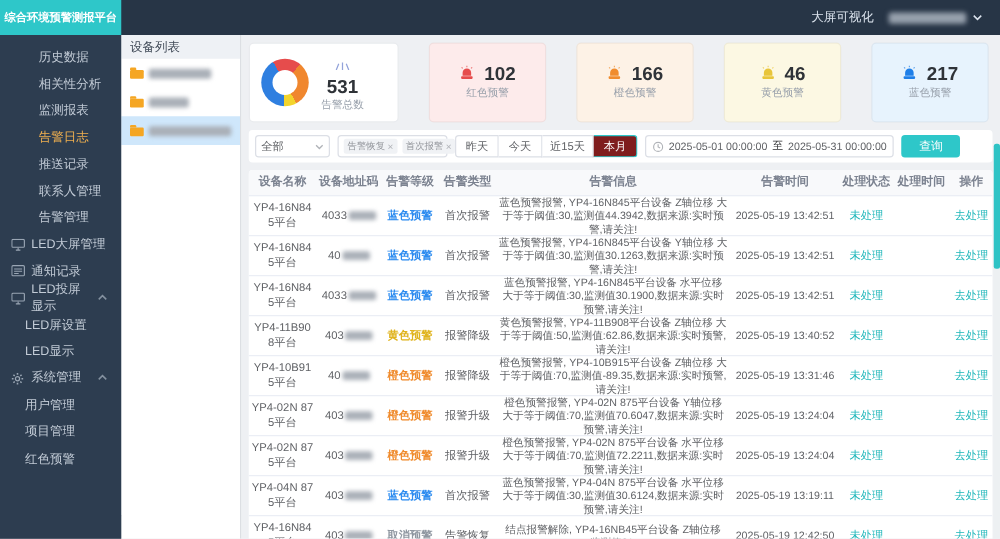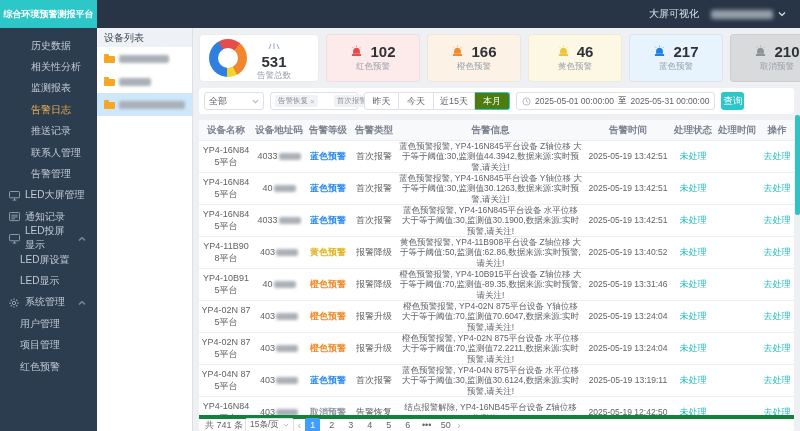--- a/index.html
+++ b/index.html
@@ -32,45 +32,45 @@
 .dev-hd{height:19px;background:#eef1f5;font-size:10px;font-weight:normal;color:#404a57;display:flex;align-items:center;padding-left:7px}
 .dev-item{height:23px;display:flex;align-items:center;gap:4px;padding-left:7px;cursor:pointer}
 .dev-item.selected{background:#cfe7fb}
 .blurbar{height:8px;border-radius:2px;background:#aab0b8;filter:blur(1.5px)}
 .folder{width:11px;height:9px;position:relative;flex-shrink:0}
 .folder::before{content:"";position:absolute;left:0;top:0;width:5px;height:2px;background:#f5a623;border-radius:1px 1px 0 0}
 .folder::after{content:"";position:absolute;left:0;top:1.5px;width:11px;height:7.5px;background:#f5a623;border-radius:1px}
 
 .main{position:absolute;top:28px;left:193px;width:607px;height:403px;padding:6px 6px 0 6px;overflow:hidden}
 
-.stats{display:flex;gap:7px;height:48px}
+.stats{display:flex;gap:24px;height:64px}
 .card{border-radius:4px;flex-shrink:0}
 .donut-card{width:120px;background:#fff;border:1px solid #e9ebee;display:flex;align-items:center;padding:0 9px;gap:10px}
 .donut{width:38px;height:38px;border-radius:50%;position:relative;flex-shrink:0}
 .donut::after{content:"";position:absolute;inset:9px;background:#fff;border-radius:50%}
 .dc-right{display:flex;flex-direction:column;align-items:center}
 .stat-num{font-size:15px;font-weight:bold;color:#2f3338;line-height:16px}
 .stat-lbl{font-size:8.5px;color:#98a0ab;white-space:nowrap}
 .scard{width:94px;display:flex;flex-direction:column;align-items:center;justify-content:center;gap:1px;border:1px solid rgba(0,0,0,.05)}
 .scard .toprow{display:flex;align-items:flex-start;gap:7px}
 .siren{width:13px;height:13px;display:inline-block}
 
 .filters{margin-top:6px;height:26px;background:#fff;border-radius:3px;display:flex;align-items:center;gap:6px;padding:0 5px;white-space:nowrap}
-.sel{height:18px;border:1px solid #dcdfe6;border-radius:3px;display:flex;align-items:center;font-size:9px;color:#606266;padding:0 4px;gap:16px;background:#fff;cursor:pointer}
+.sel{height:18px;border:1px solid #dcdfe6;border-radius:3px;display:flex;align-items:center;font-size:9px;color:#606266;padding:0 4px;gap:4px;background:#fff;cursor:pointer}
 .sel .ph{flex:1}
 .tag{background:#f0f2f5;border-radius:2px;font-size:7.5px;color:#909399;padding:1px 3px;display:flex;align-items:center;gap:2px}
 .tag .x{color:#b0b3b8;font-size:8px}
 .btngrp{display:flex}
 .rbtn{height:18px;min-width:35px;padding:0 6px;border:1px solid #dcdfe6;border-left:none;background:#fff;
   font-size:9px;color:#606266;display:flex;align-items:center;justify-content:center;cursor:pointer}
 .rbtn:first-child{border-left:1px solid #dcdfe6;border-radius:3px 0 0 3px}
 .rbtn:last-child{border-radius:0 3px 3px 0}
-.rbtn.active{background:#4d7c0f;border-color:#2ec7c9;color:#fff}
+.rbtn.active{background:#7f1d1d;border-color:#2ec7c9;color:#fff}
 .daterange{height:18px;border:1px solid #dcdfe6;border-radius:3px;display:flex;align-items:center;gap:4px;padding:0 5px;font-size:8.5px;color:#606266;background:#fff}
-.qbtn{height:18px;padding:0 2px;background:#2ec7c9;color:#fff;font-size:9.5px;border:none;border-radius:3px;
+.qbtn{height:18px;padding:0 14px;background:#2ec7c9;color:#fff;font-size:9.5px;border:none;border-radius:3px;
   display:flex;align-items:center;cursor:pointer}
 
 .tablewrap{margin-top:6px;background:#fff;border-radius:3px;position:relative;height:311px;overflow:hidden}
 .trow{display:flex;border-bottom:1px solid #ebeef5;align-items:stretch}
 .thead{background:#f8f9fb;height:21px}
 .thead .tcell{font-size:9.5px;color:#7b8290;font-weight:bold;align-items:center}
 .tcell{display:flex;align-items:center;justify-content:center;text-align:center;font-size:9px;color:#606266;
   padding:1px 2px;flex-shrink:0;line-height:1.25;word-break:break-all}
 .c0{width:54px}.c1{width:52px}.c2{width:46px}.c3{width:46px}.c4{flex:1;font-size:8.5px}
 .c5{width:88px;font-size:8.5px}.c6{width:42px}.c7{width:46px}.c8{width:34px}

